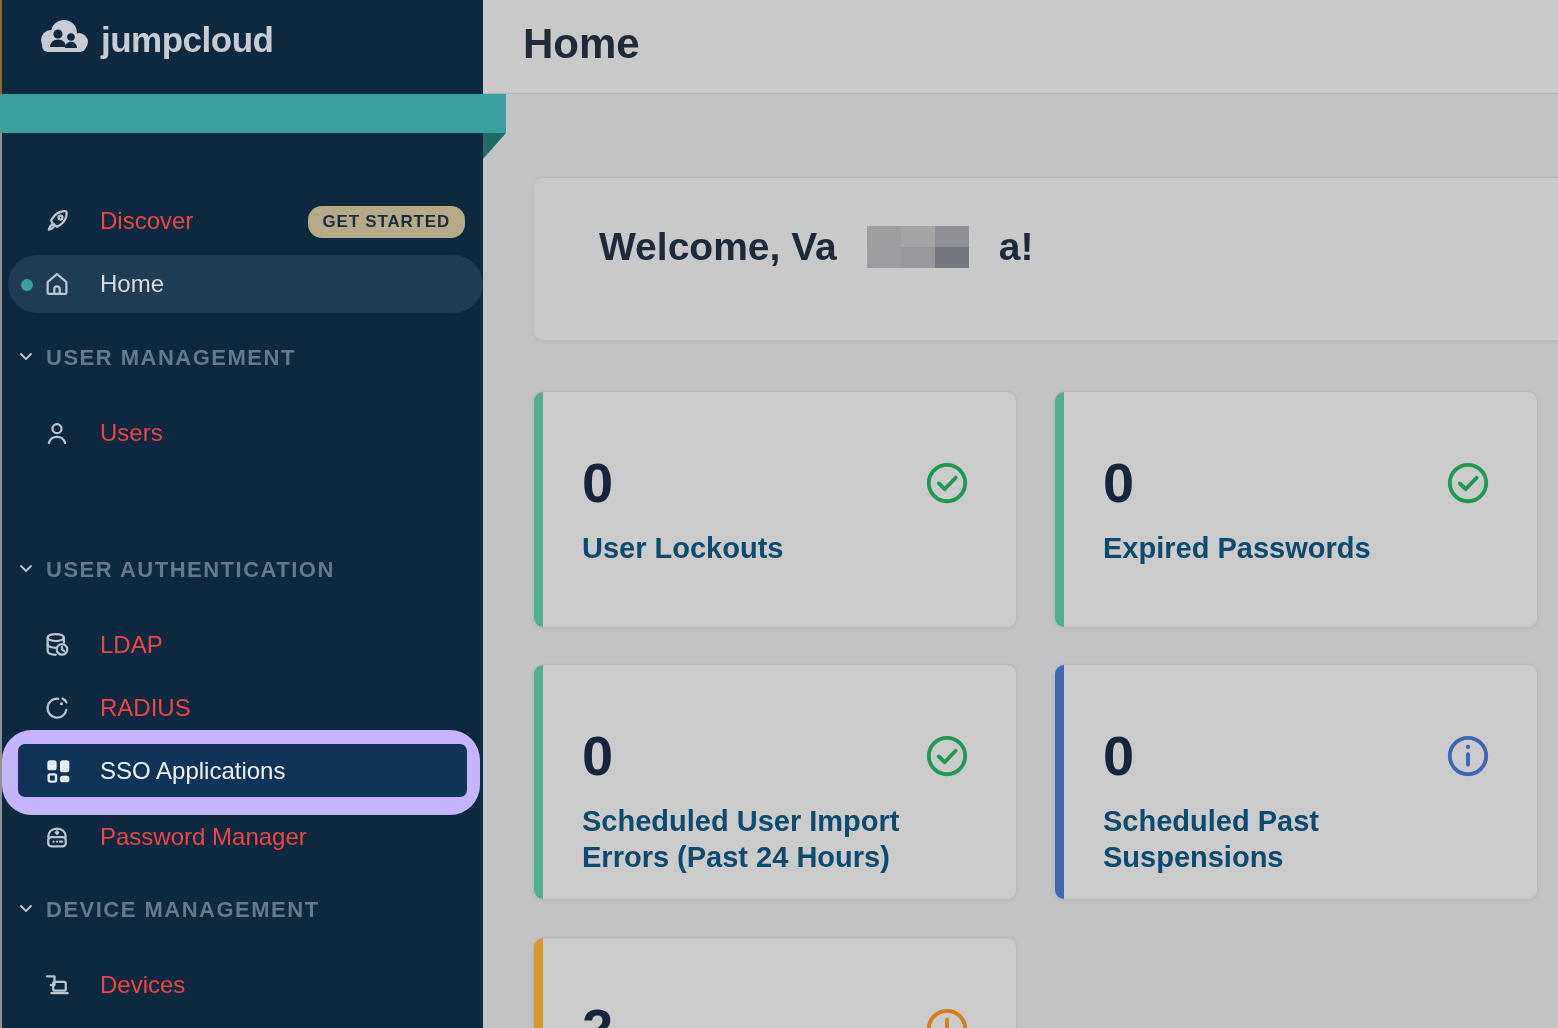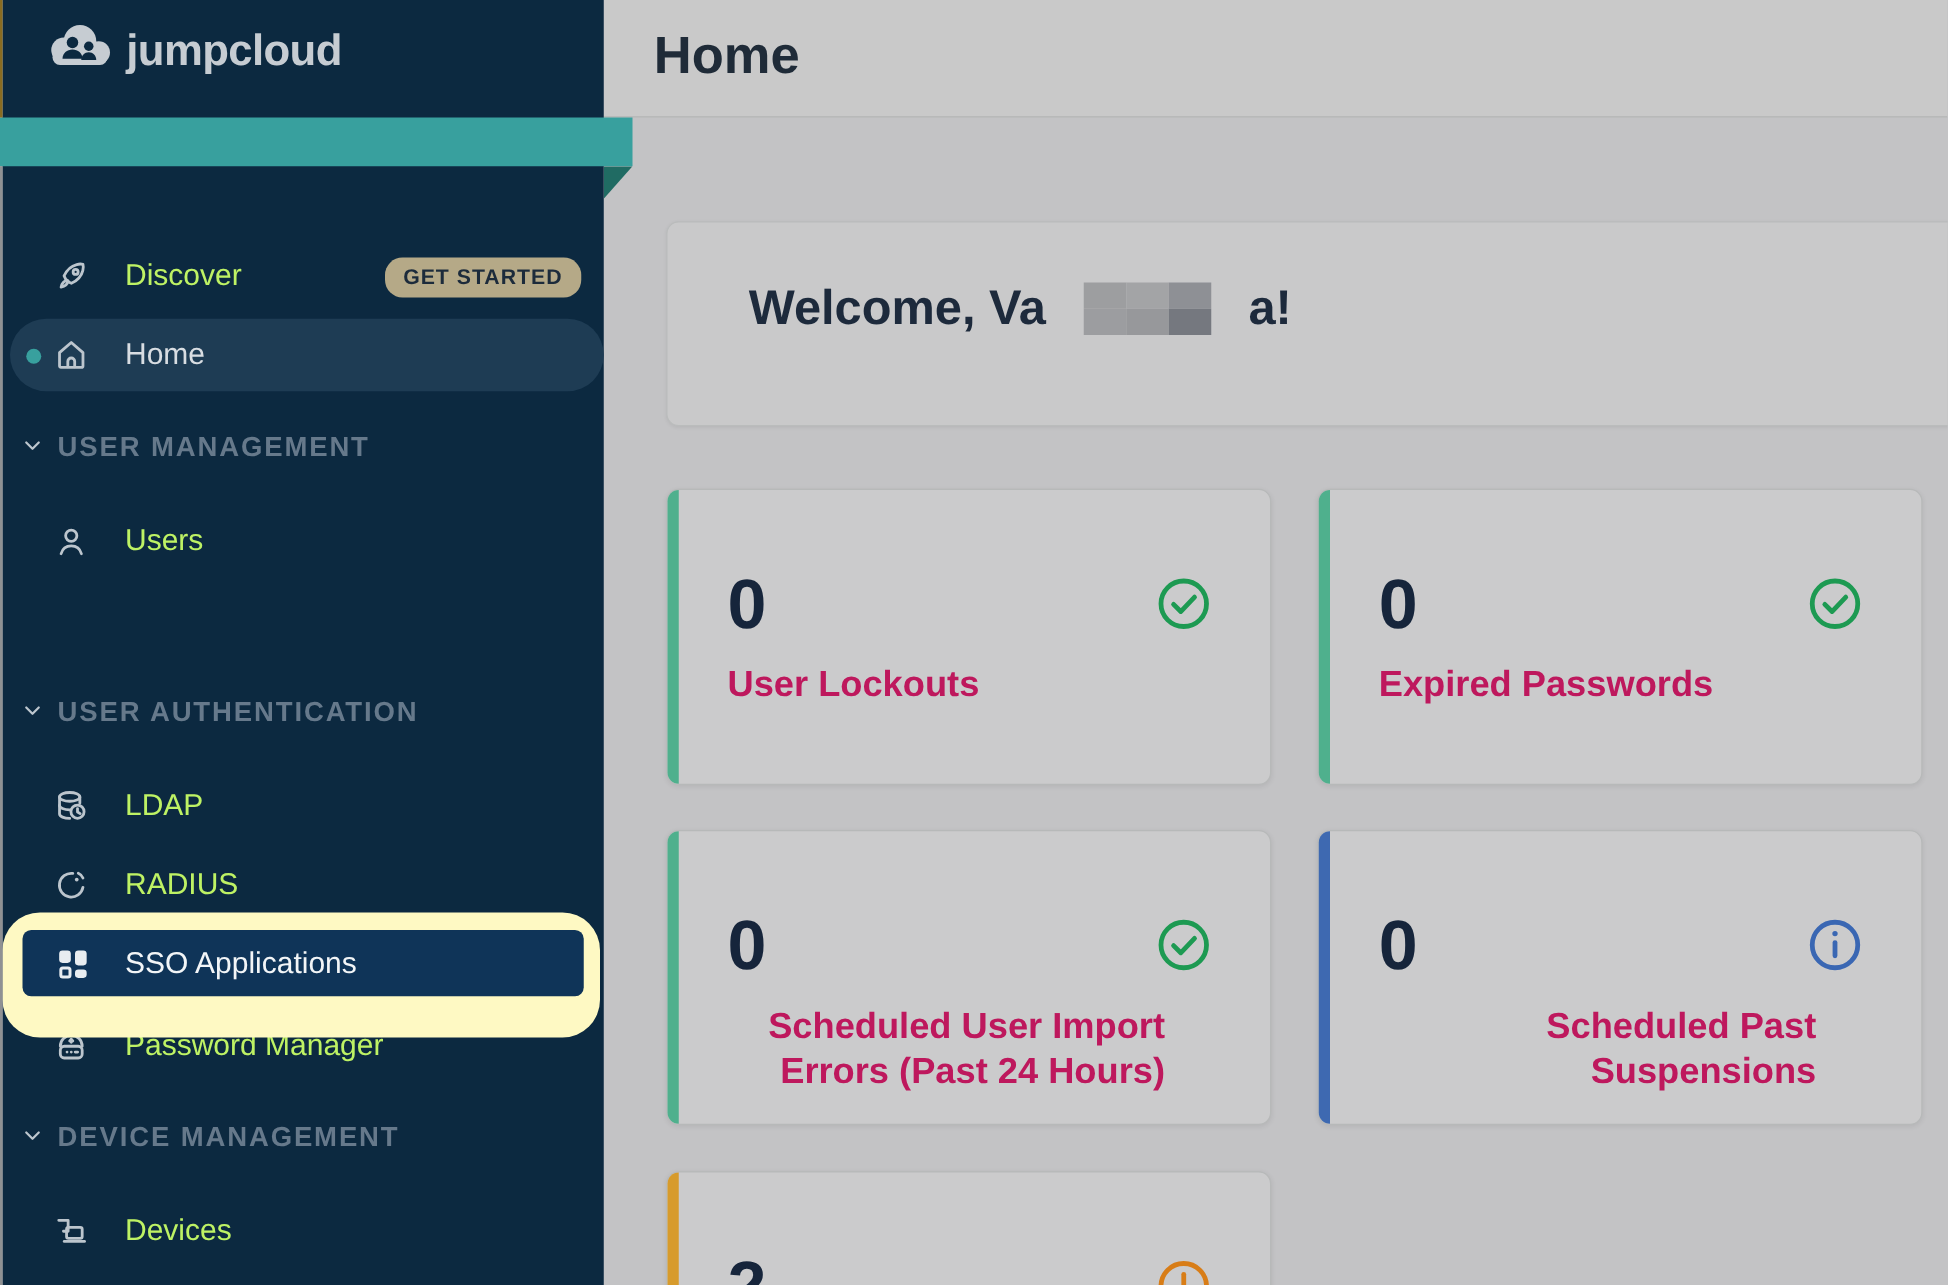--- a/index.html
+++ b/index.html
@@ -14,21 +14,21 @@
   
   .sidebar { position:absolute; left:2px; top:0; width:481px; height:100%; background:var(--navy,#0c2940); z-index:5; }
   .logo { position:absolute; left:33px; top:18px; display:flex; align-items:center; gap:8px; }
   .logo-text { color:#c6ccd2; font-size:35px; font-weight:700; letter-spacing:-0.5px; }
 
   .teal-bar { position:absolute; left:0; top:94px; width:506px; height:39px; background:var(--teal,#38a09e); z-index:6; }
   .teal-fold { position:absolute; left:483px; top:133px; width:23px; height:26px; background:var(--teal-dark,#206b63); clip-path:polygon(0 0,100% 0,0 100%); z-index:6; }
 
   .nav-row { position:absolute; left:0; width:481px; height:56px; display:flex; align-items:center; cursor:pointer; }
   .nav-row .ic { position:absolute; left:40px; width:30px; height:30px; display:flex; align-items:center; justify-content:center; }
-  .nav-row .lbl { position:absolute; left:98px; font-size:24px; color:#bef264; }
+  .nav-row .lbl { position:absolute; left:98px; font-size:24px; color:#ef4444; }
 
   .row-discover { top:193px; }
   .badge { position:absolute; right:18px; top:13px; background:var(--badge-bg,#b5a987); color:#1c2b3b; font-size:17px; font-weight:700; letter-spacing:0.8px; padding:6px 15px; border-radius:14px; }
 
   .row-home { top:255px; height:58px; }
   .home-pill { position:absolute; left:6px; top:0; width:475px; height:58px; background:#1e3c54; border-radius:29px; }
   .home-dot { position:absolute; left:19px; top:24px; width:12px; height:12px; border-radius:50%; background:var(--teal,#38a09e); }
   .row-home .lbl { color:#d8dde2; }
 
   .section-hdr { position:absolute; left:0; width:481px; display:flex; align-items:center; }
@@ -39,41 +39,41 @@
   .hdr-dm { top:910px; }
 
   .row-users { top:405px; }
   .row-usergroups { top:469px; }
   .row-ldap { top:617px; }
   .row-radius { top:680px; }
   .row-pwm { top:809px;text-decoration:underline; }
   .row-devices { top:957px; }
 
   
-  .sso-callout { position:absolute; left:0; top:730px; width:478px; height:100px; background:#fef9c3; border-radius:30px; z-index:7; }
+  .sso-callout { position:absolute; left:0; top:730px; width:478px; height:85px; background:#c4b5fd; border-radius:30px; z-index:7; }
   .sso-item { position:absolute; left:16px; top:14px; width:449px; height:53px; background:#0f3458; border-radius:7px; display:flex; align-items:center; cursor:pointer; }
   .sso-item .ic { position:absolute; left:24px; width:32px; height:32px; }
   .sso-item .lbl { position:absolute; left:82px; font-size:24px; font-weight:500; color:#f2f5f7; }
 
   svg.sicon { stroke:#bcc5cd; fill:none; stroke-width:1.8; stroke-linecap:round; stroke-linejoin:round; }
 
   
   .main-header { position:absolute; left:483px; top:0; right:0; height:94px; background:var(--header-bg,#c9c9c9); border-bottom:1px solid #b2b4b4; z-index:2; }
   .page-title { position:absolute; left:40px; top:20px; font-size:42px; font-weight:700; color:#1f2b38; }
   .content { position:absolute; left:483px; top:94px; right:0; bottom:0; background:var(--content-bg,#c3c3c5); border-top-left-radius:10px; z-index:1; }
 
   .welcome-card { position:absolute; left:533px; top:177px; width:1045px; height:164px; background:#c9c9ca; border:1px solid #babcbc; border-radius:10px; box-shadow:0 1px 3px rgba(0,0,0,0.06); z-index:2; }
   .welcome-line { position:absolute; left:65px; top:47px; display:flex; align-items:center; font-size:39px; font-weight:700; color:#1d2a3c;gap:29px; }
   .mosaic { display:grid; grid-template-columns:repeat(3,34px); grid-template-rows:repeat(2,21px); margin:0 1px; }
   .mosaic div { width:34px; height:21px; }
 
   .stat-card { position:absolute; width:484px; background:#cbcbcc; border:1px solid #b7b9b9; border-radius:10px; box-shadow:0 1px 4px rgba(0,0,0,0.07); z-index:2; }
   .stat-card::before { content:""; position:absolute; left:0; top:0; bottom:0; width:9px; background:var(--accent); border-radius:10px 0 0 10px; }
   .stat-value { position:absolute; left:48px; top:58px; font-size:56px; font-weight:800; color:#16253b; }
-  .stat-label { position:absolute; left:48px; top:138px; font-size:29px; font-weight:700; color:#be185d; line-height:1.25; max-width:350px;text-align:right; }
+  .stat-label { position:absolute; left:48px; top:138px; font-size:29px; font-weight:700; color:#0c4a6e; line-height:1.25; max-width:350px; }
   .stat-icon { position:absolute; right:46px; top:68px; width:46px; height:46px; }
   .card-1,.card-2 { top:391px; height:237px; }
   .card-3,.card-4 { top:664px; height:236px; }
   .card-5 { top:937px; height:236px; }
   .card-1,.card-3,.card-5 { left:533px; }
   .card-2,.card-4 { left:1054px; }
 </style>
 </head>
 <body>
 

